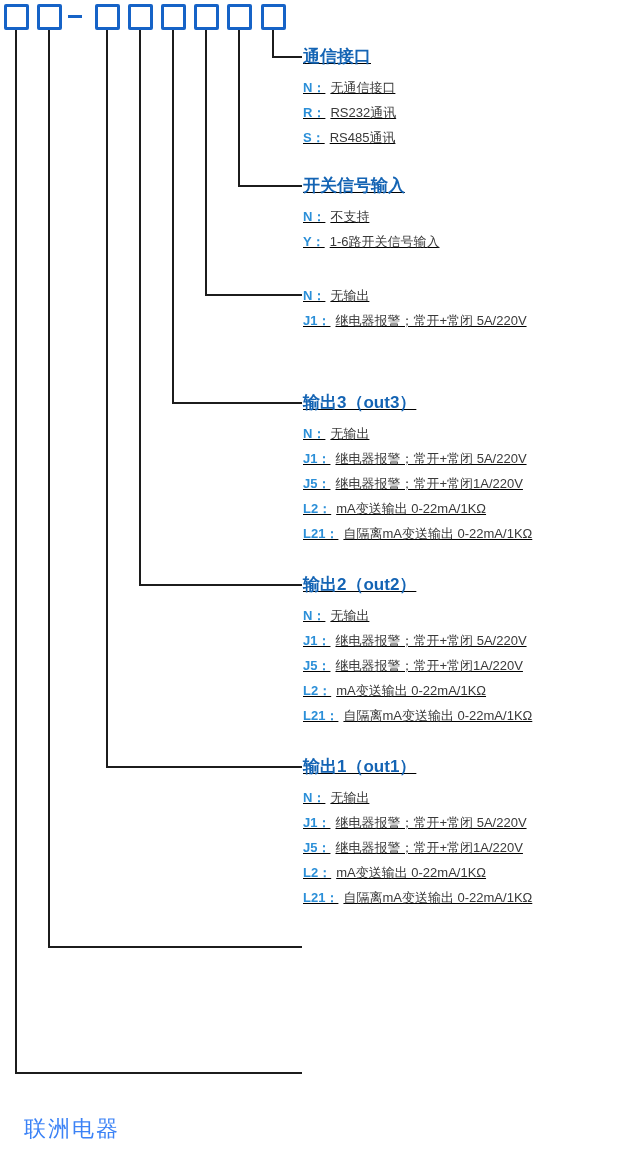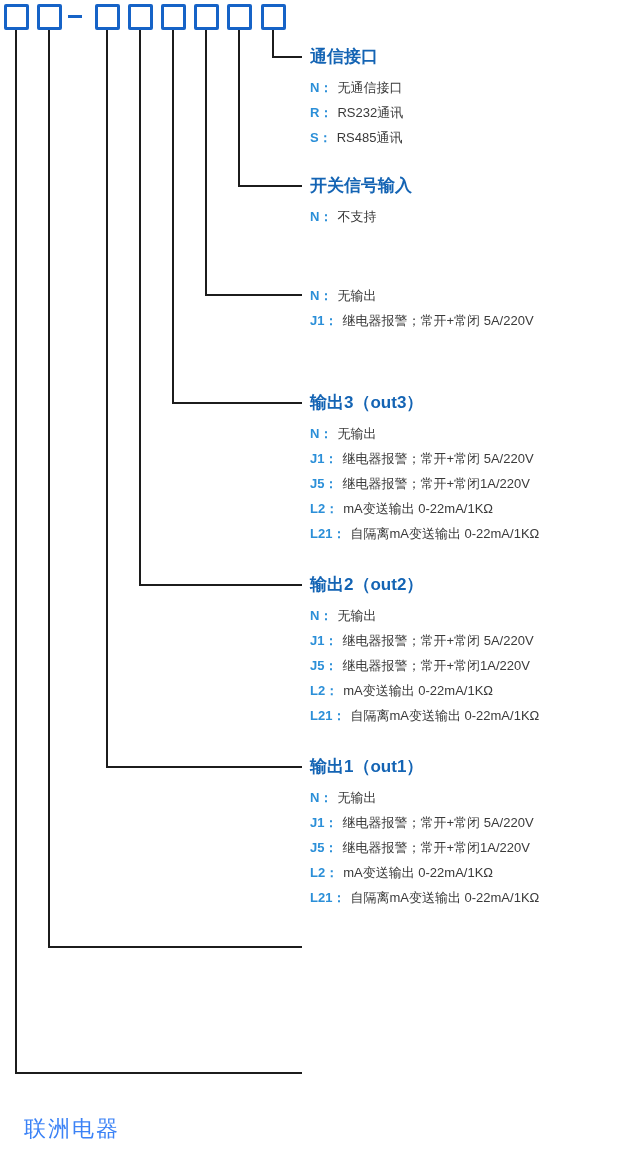--- a/index.html
+++ b/index.html
@@ -20,21 +20,21 @@
   }
   .dash-sep{
     position:absolute;top:15px;left:68px;
     width:14px;height:3px;
     background:#1663c7;
   }
   
   .vline{position:absolute;width:2px;background:#1c1c1c;}
   .hline{position:absolute;height:2px;background:#1c1c1c;}
   
-  .section{position:absolute;left:310px;}
+  .section{position:absolute;left:303px;text-decoration:underline;}
   .section h3{
     margin:0 0 6px 0;
     font-size:17px;line-height:24px;
     font-weight:bold;color:#1464b4;
     white-space:nowrap;
   }
   .item{
     font-size:13px;line-height:25px;
     color:#3a3a3a;white-space:nowrap;
   }
@@ -85,20 +85,21 @@
   <div class="section" style="top:45px">
     <h3>通信接口</h3>
     <div class="item"><span class="code">N：</span><span>无通信接口</span></div>
     <div class="item"><span class="code">R：</span><span>RS232通讯</span></div>
     <div class="item"><span class="code">S：</span><span>RS485通讯</span></div>
   </div>
 
   <div class="section" style="top:174px">
     <h3>开关信号输入</h3>
     <div class="item"><span class="code">N：</span><span>不支持</span></div>
+    <div class="item"><span class="code">Y：</span><span>1-6路开关信号输入</span></div>
   </div>
 
   <div class="section" style="top:283px">
     <div class="item"><span class="code">N：</span><span>无输出</span></div>
     <div class="item"><span class="code">J1：</span><span>继电器报警；常开+常闭 5A/220V</span></div>
   </div>
 
   <div class="section" style="top:391px">
     <h3>输出3（out3）</h3>
     <div class="item"><span class="code">N：</span><span>无输出</span></div>

